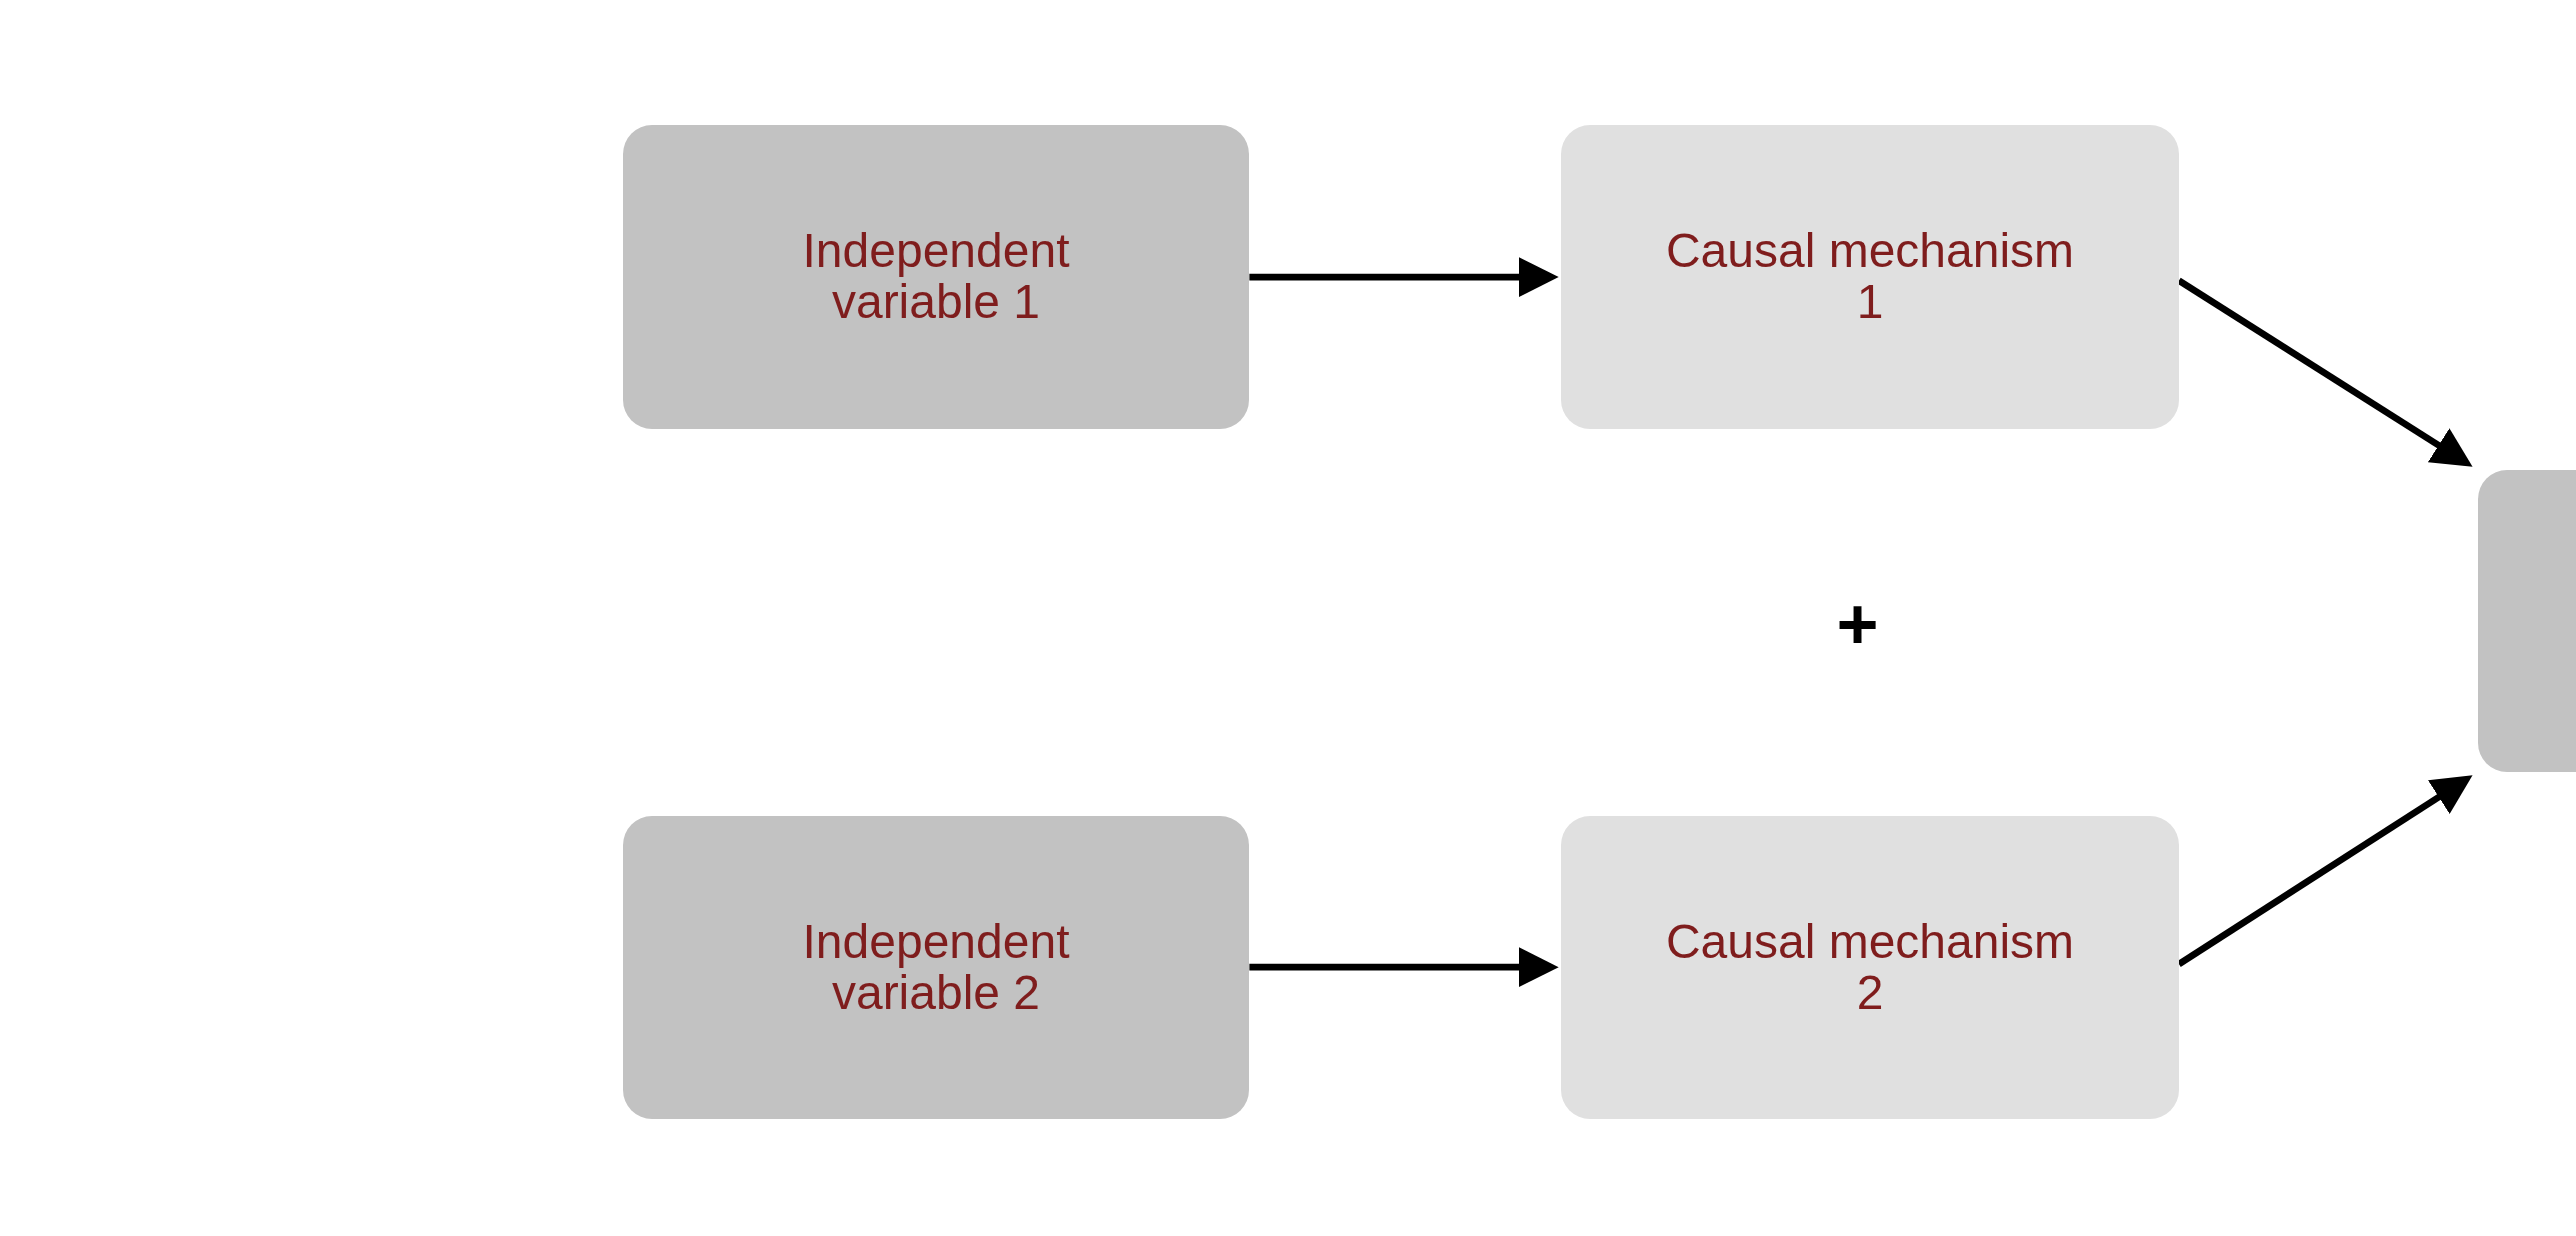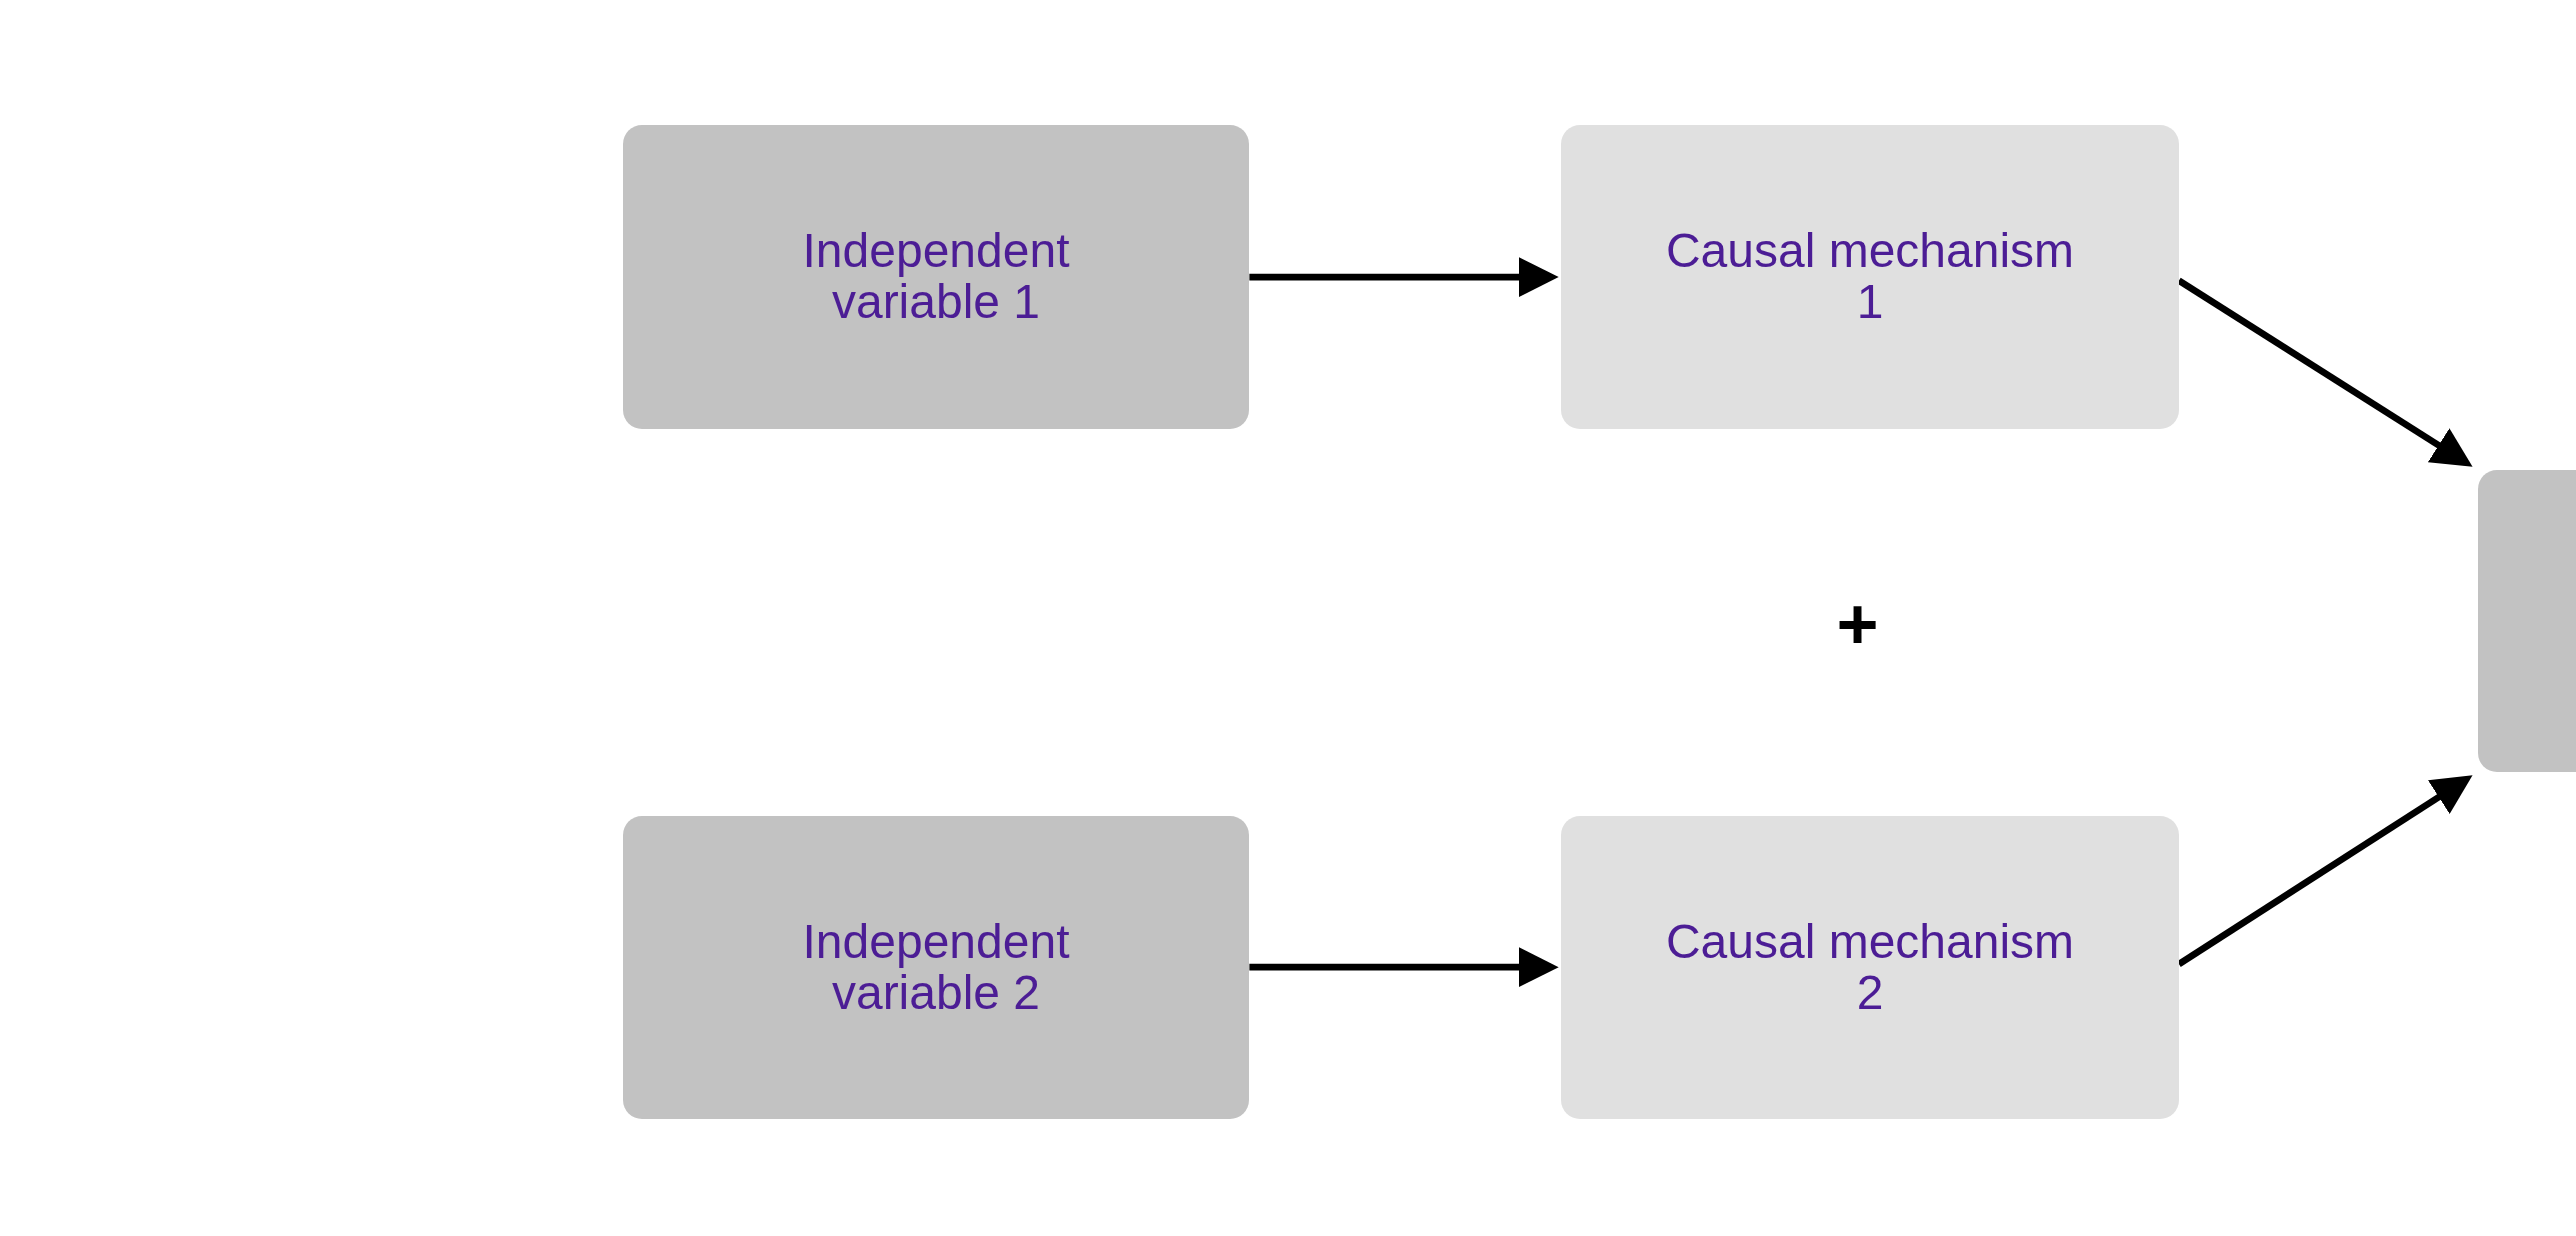--- a/index.html
+++ b/index.html
@@ -19,26 +19,26 @@
   }
   .edges {
     position: absolute;
     left: 0; top: 0;
     width: 3709px;
     height: 1236px;
     pointer-events: none;
   }
   .node {
     position: absolute;
-    border-radius: 19px;
+    border-radius: 29px;
     display: flex;
     align-items: center;
     justify-content: center;
     text-align: center;
-    color: #4c1d95;
+    color: #7f1d1d;
     font-size: 48px;
     line-height: 1.06;
     white-space: pre-line;
   }
   #node-iv1 { left: 623px; top: 125px;  width: 626px; height: 304px; }
   #node-cm1 { left: 1561px; top: 125px;  width: 618px; height: 304px; }
   #node-dv  { left: 2478px; top: 470px;  width: 623px; height: 302px; }
   #node-iv2 { left: 623px; top: 816px; width: 626px; height: 303px; }
   #node-cm2 { left: 1561px; top: 816px; width: 618px; height: 303px; }
   .plus-operator {

